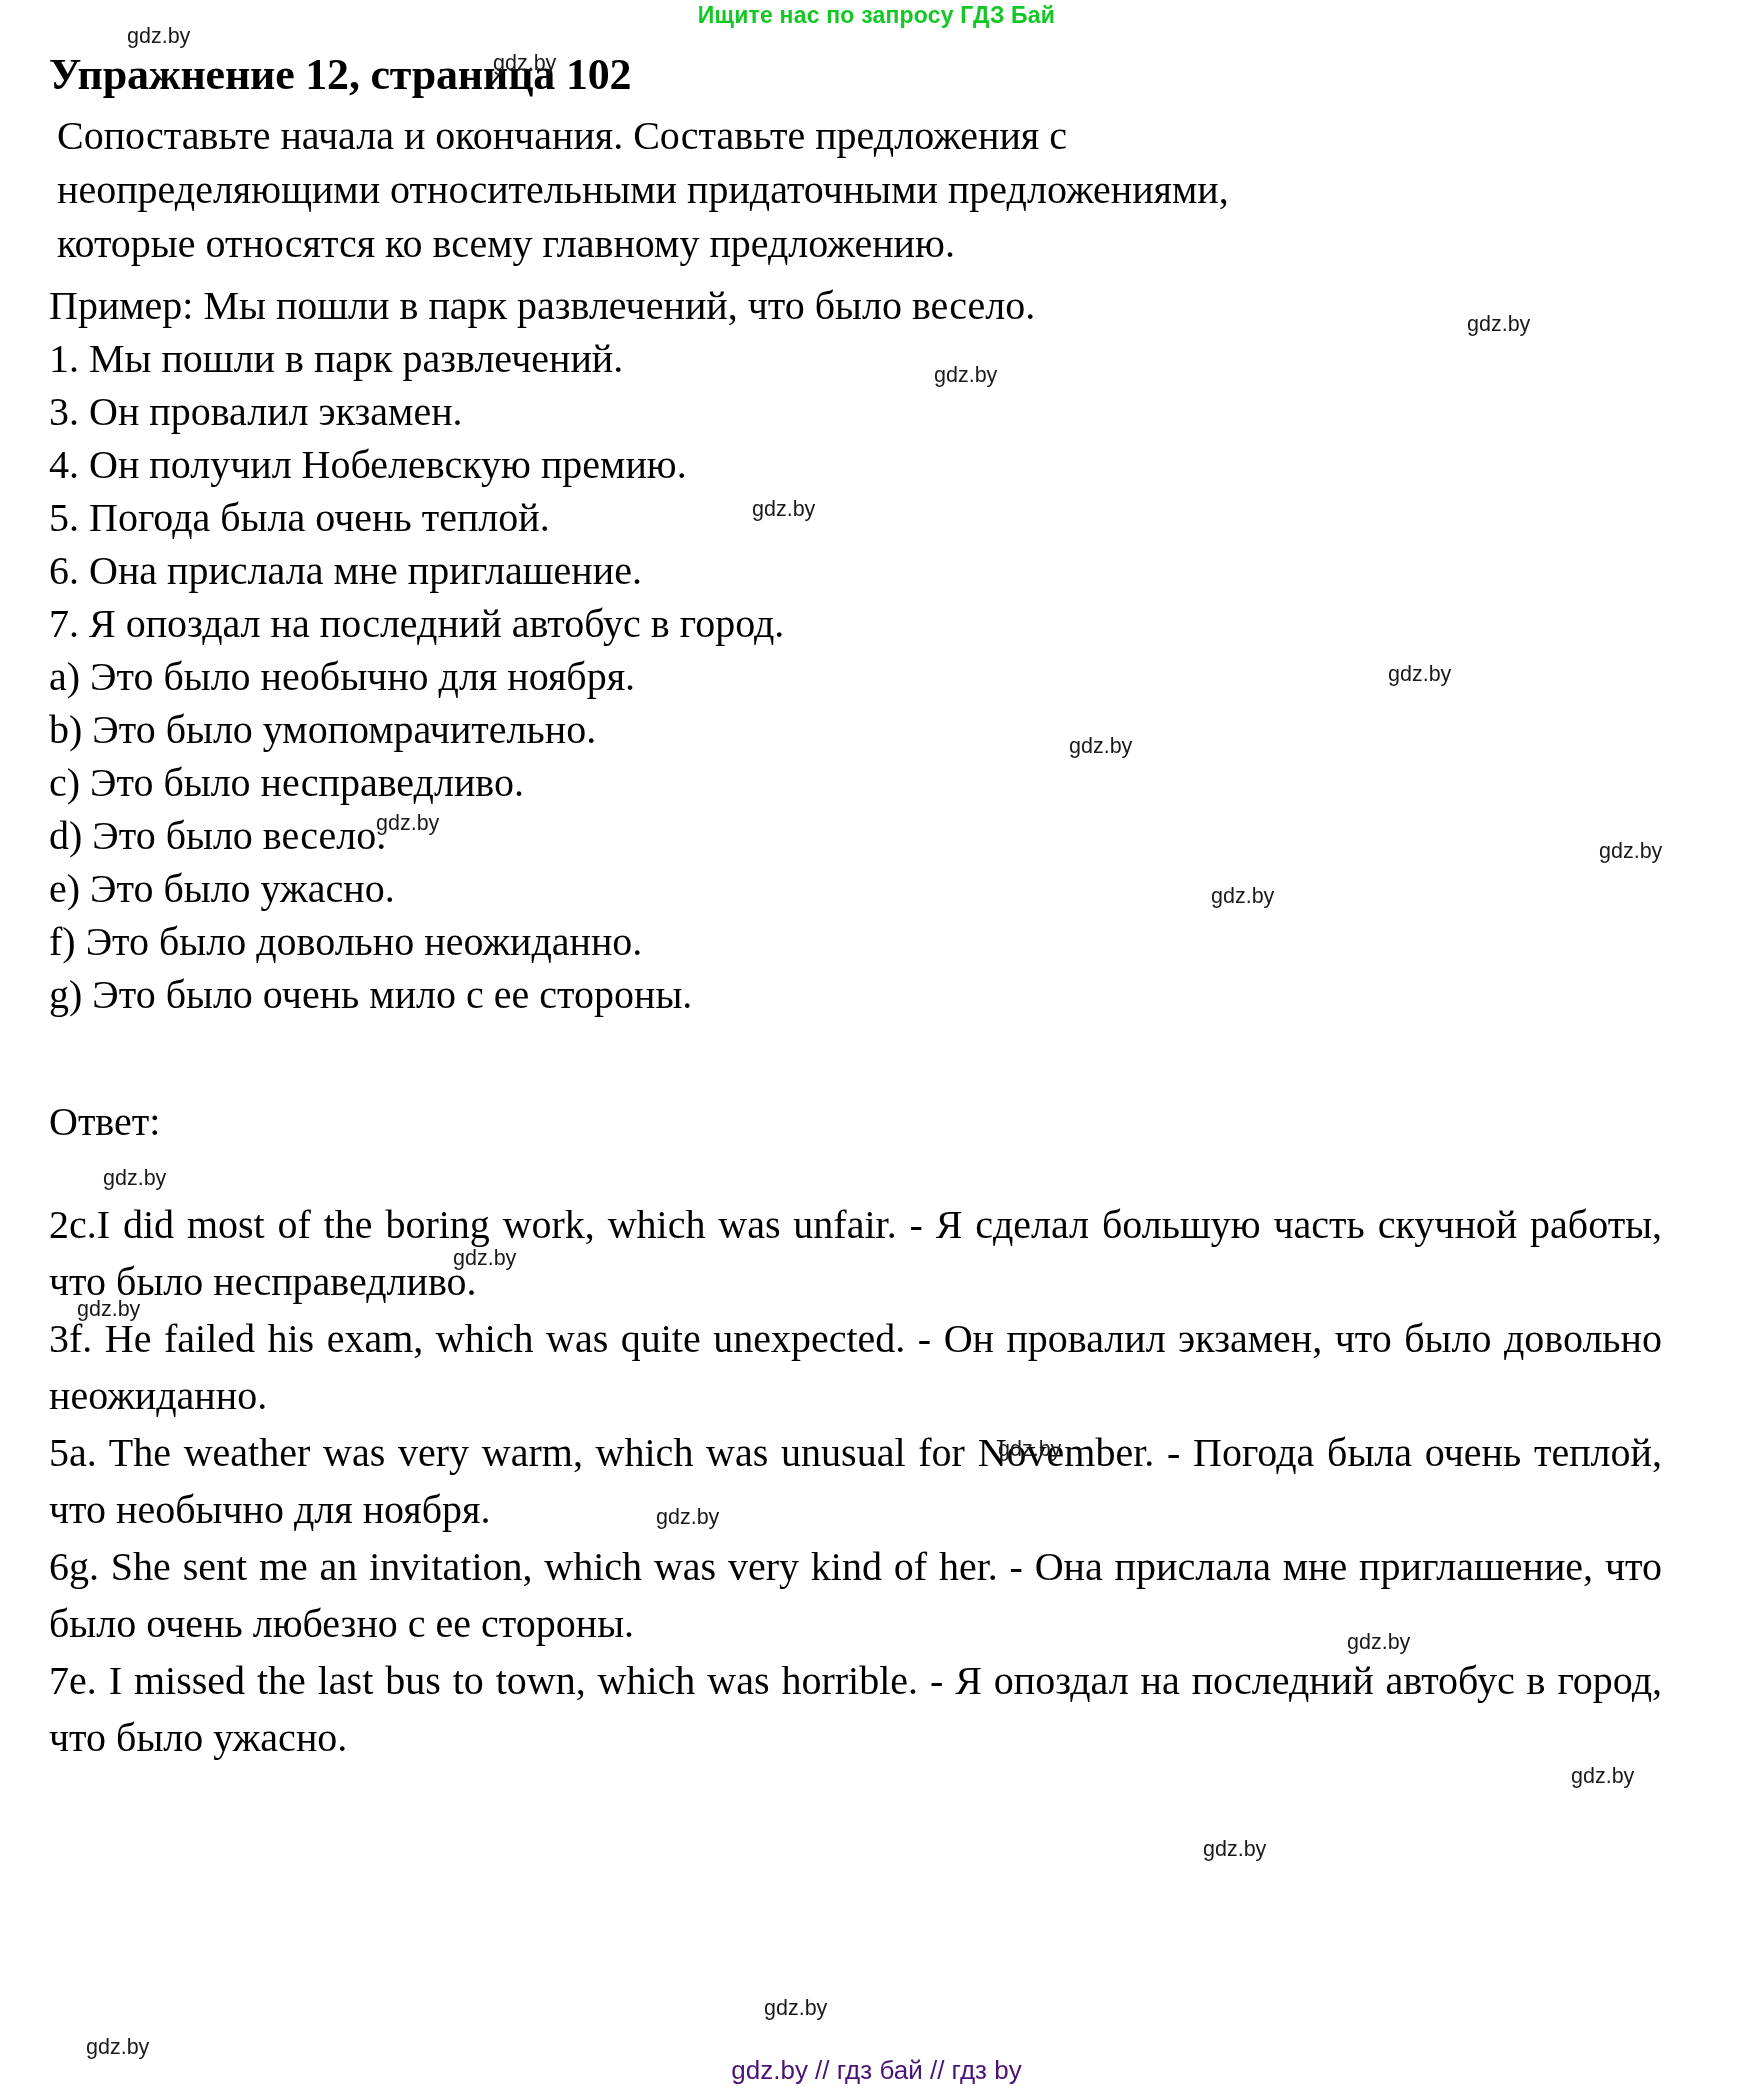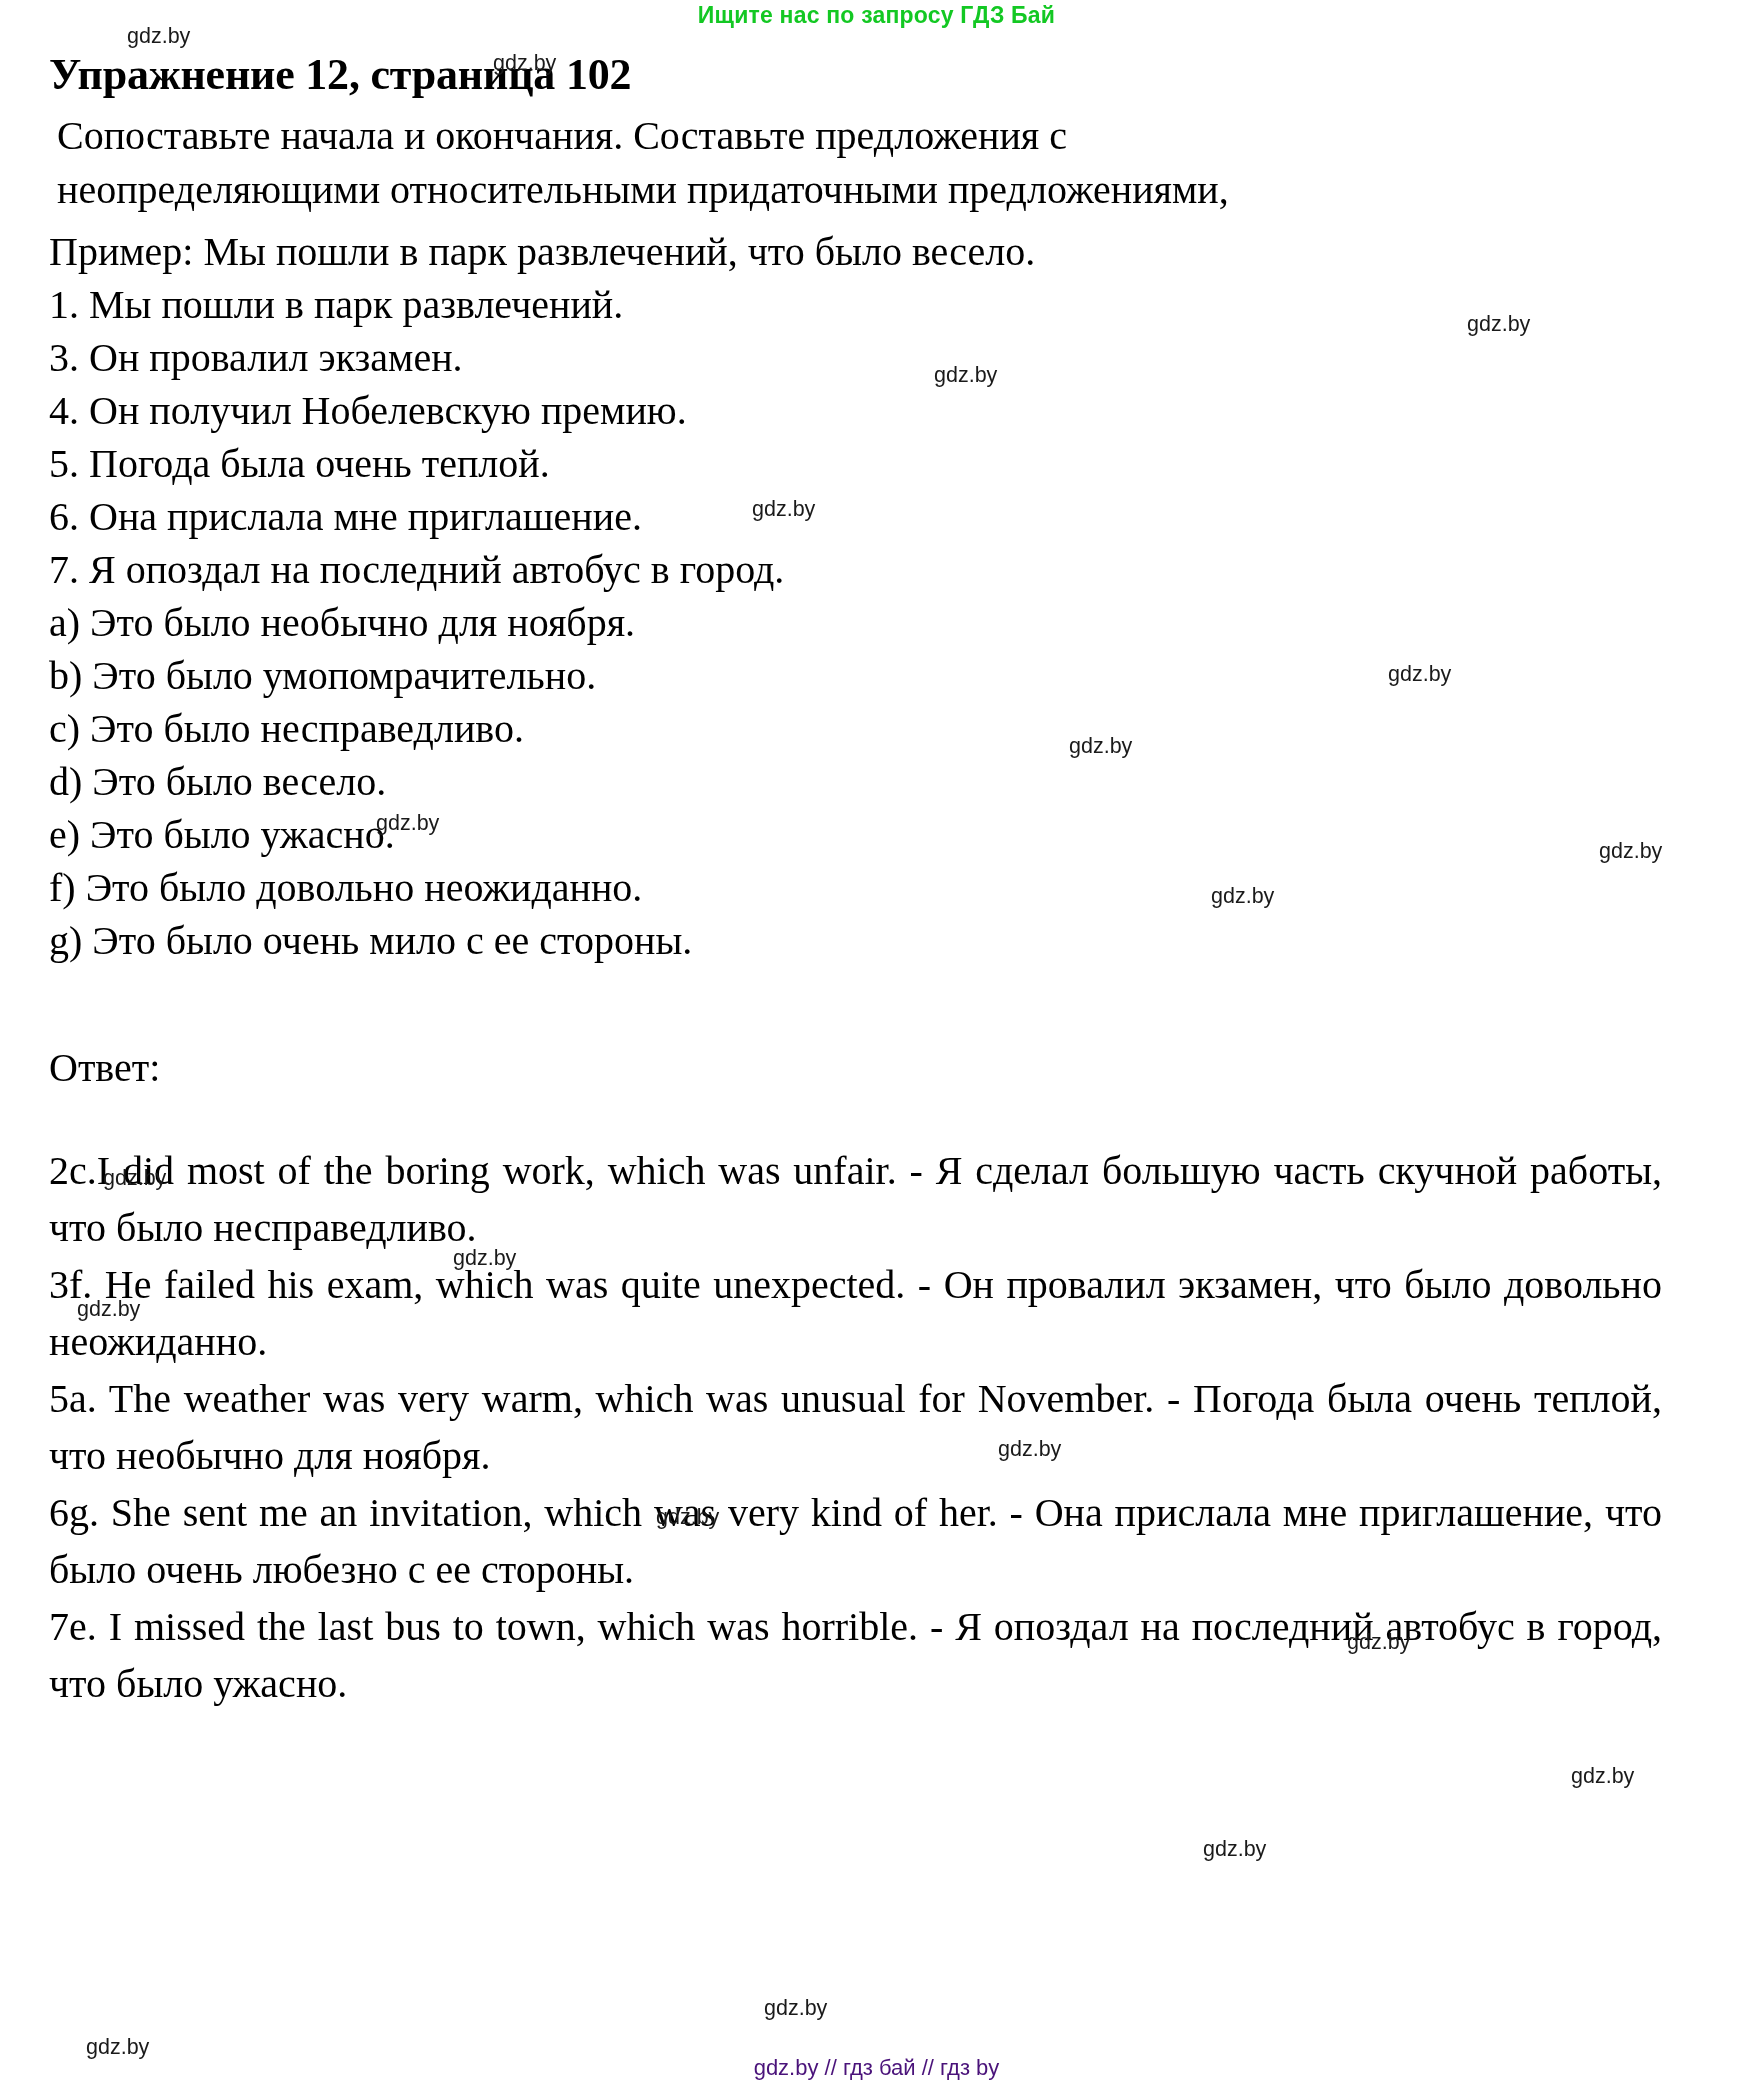--- a/index.html
+++ b/index.html
@@ -100,39 +100,40 @@
   }
 
   
   .footer-links {
     position: absolute;
     left: 0;
     top: 2055px;
     width: 1753px;
     text-align: center;
     font-family: "Liberation Sans", "DejaVu Sans", sans-serif;
-    font-size: 22px;
+    font-size: 26px;
     color: #4a137a;
     white-space: nowrap;
   }
 </style>
 </head>
 <body>
 
 <div class="page">
 
   <div class="promo-banner" style="color: rgb(19, 200, 35);">Ищите нас по запросу ГДЗ Бай</div>
 
   <div class="content">
 
     <div class="ex-title">Упражнение 12, страница 102</div>
 
     <div class="intro">
       <span>Сопоставьте начала и окончания. Составьте предложения с</span>
       <span>неопределяющими относительными придаточными предложениями,</span>
+      <span class="nj">которые относятся ко всему главному предложению.</span>
     </div>
 
     <div class="line">Пример: Мы пошли в парк развлечений, что было весело.</div>
 
     <div class="line">1. Мы пошли в парк развлечений.</div>
     <div class="line">3. Он провалил экзамен.</div>
     <div class="line">4. Он получил Нобелевскую премию.</div>
     <div class="line">5. Погода была очень теплой.</div>
     <div class="line">6. Она прислала мне приглашение.</div>
     <div class="line">7. Я опоздал на последний автобус в город.</div>

